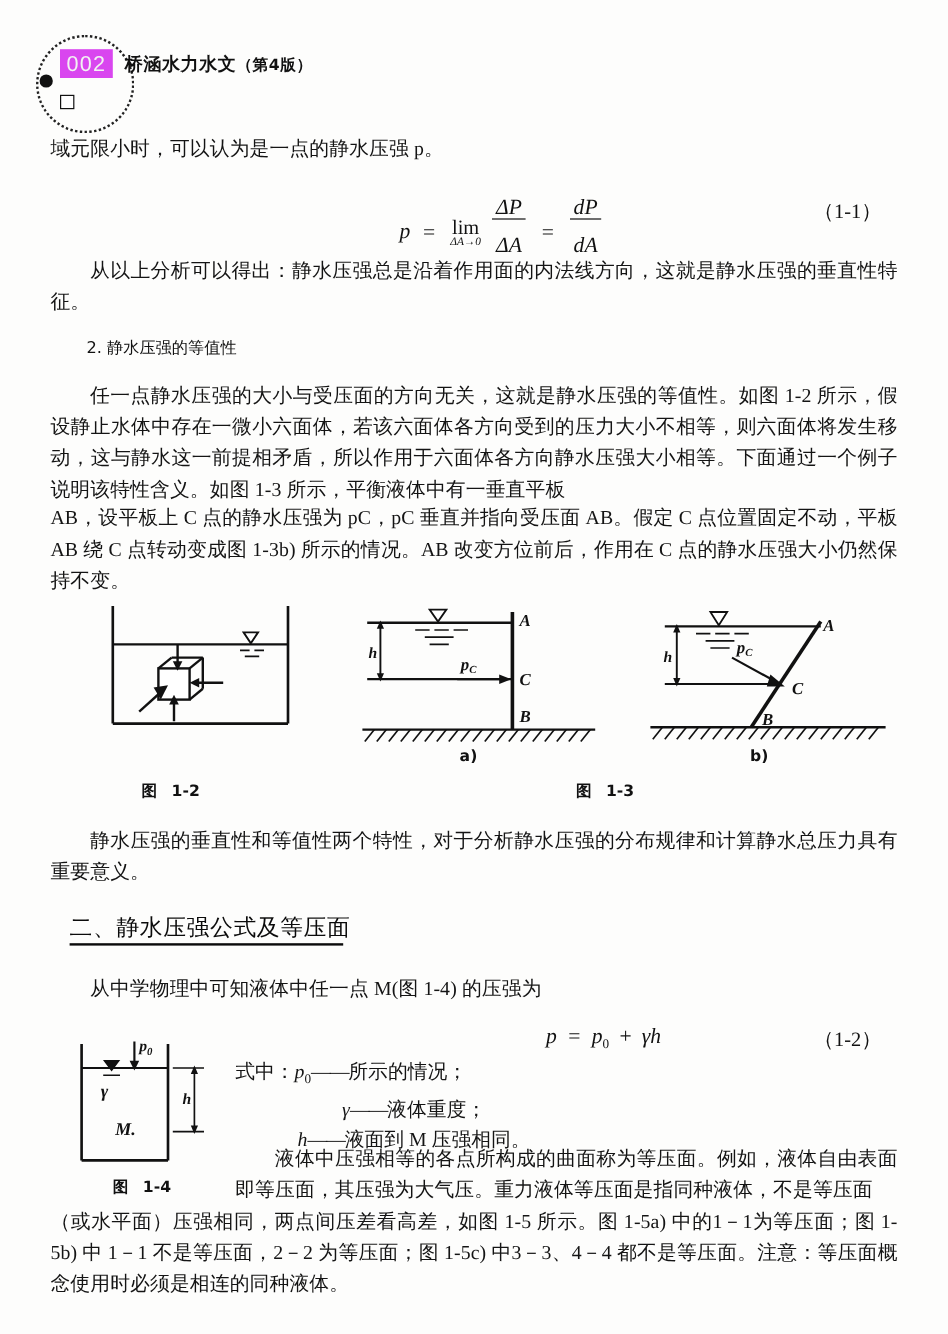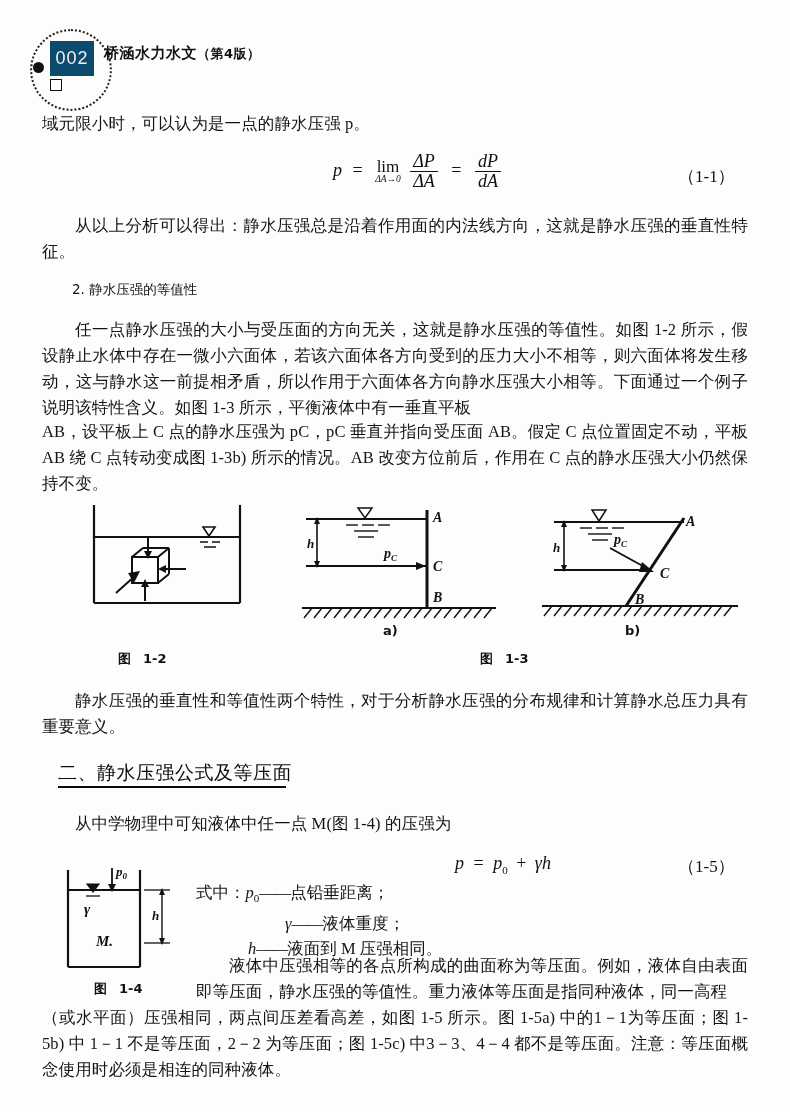--- a/index.html
+++ b/index.html
@@ -35,22 +35,22 @@
   .header-dot {
     position: absolute;
     left: 33px; top: 62px;
     width: 11px; height: 11px;
     border-radius: 50%;
     background: #111;
   }
   .page-num-box {
     position: absolute;
     left: 50px; top: 41px;
-    width: 44px; height: 35px;
-    background: #0c4a6e;
+    width: 44px; height: 24px;
+    background: #d946ef;
     color: #f2f2f2;
     font-family: "Liberation Sans", sans-serif;
     font-size: 18px;
     letter-spacing: 1px;
     display: flex;
     align-items: center;
     justify-content: center;
   }
   .small-square {
     position: absolute;
@@ -115,24 +115,24 @@
     font-family: "Liberation Serif", serif;
     font-size: 17px;
     font-style: normal;
     color: #111;
   }
   .frac {
     display: inline-block;
     vertical-align: middle;
     text-align: left;
     line-height: 1.05;
-    margin: 0 3px;
+    margin: 11px 3px;
   }
   .frac .num { display: block; padding: 0 3px; }
-  .frac .den { display: block; border-top: 1.4px solid #111; padding: 0 3px; }
+  .frac .den { display: block; border-top: 1.4px solid #111; padding: 12px 3px; }
   .limwrap {
     display: inline-block;
     vertical-align: middle;
     text-align: center;
     line-height: 1.0;
     font-style: normal;
     margin: 0 2px;
   }
   .limwrap .limtop { display: block; font-size: 17px; }
   .limwrap .limbot { display: block; font-size: 9.5px; font-style: italic; }
@@ -356,21 +356,21 @@
 
   <div class="para" style="left:42px; top:811px; width:706px; text-indent:33px;">从中学物理中可知液体中任一点 M(图 1-4) 的压强为</div>
 
   <div class="formula" style="left:455px; top:853px;">
     <span class="ital">p</span>
     <span style="font-style:normal;padding:0 5px;">=</span>
     <span class="ital">p<span class="sub">0</span></span>
     <span style="font-style:normal;padding:0 4px;">+</span>
     <span class="ital">γh</span>
   </div>
-  <div class="eqnum" style="left:678px; top:855px;">（1-5）</div>
+  <div class="eqnum" style="left:678px; top:855px;">（1-2）</div>
 
   <div class="fig" style="left:62px; top:862px;">
     <svg width="140" height="120" viewBox="0 0 140 120">
 
       <text x="54" y="14" font-family="Liberation Serif, serif" font-size="13" font-style="italic" font-weight="bold" fill="#111">p<tspan font-size="9" dy="3">0</tspan></text>
       <line x1="50" y1="6" x2="50" y2="28" stroke="#111" stroke-width="1.8"></line>
       <polygon points="46,22 54,22 50,30" fill="#111"></polygon>
 
       <line x1="6" y1="8" x2="6" y2="105" stroke="#111" stroke-width="2.2"></line>
       <line x1="78" y1="8" x2="78" y2="105" stroke="#111" stroke-width="2.2"></line>
@@ -391,27 +391,27 @@
       <polygon points="97,76 103,76 100,83" fill="#111"></polygon>
       <text x="90" y="58" font-family="Liberation Serif, serif" font-size="13" font-style="italic" font-weight="bold" fill="#111">h</text>
     </svg>
   </div>
   <div class="fig-caption" style="left:94px; top:980px;">
     <span>图</span><span class="gap"></span><span>1-4</span>
   </div>
 
   <div class="deflist" style="left:196px; top:880px;">
     <div>
-      <span>式中：</span><span class="ital">p<span class="sub">0</span></span><span class="dash">——</span><span>点铅垂距离；</span>
+      <span>式中：</span><span class="ital">p<span class="sub">0</span></span><span class="dash">——</span><span>所示的情况；</span>
     </div>
     <div style="padding-left:52px;text-align:center;">
       <span class="ital">γ</span><span class="dash">——</span><span>液体重度；</span>
     </div>
     <div style="padding-left:52px;">
       <span class="ital">h</span><span class="dash">——</span><span>液面到 M 压强相同。</span>
     </div>
   </div>
 
-  <div class="para" style="left:196px; top:953px; width:552px; text-indent:33px;">液体中压强相等的各点所构成的曲面称为等压面。例如，液体自由表面即等压面，静水压强的等值性。重力液体等压面是指同种液体，同一高程</div>
+  <div class="para" style="left:196px; top:953px; width:552px; text-indent:33px;">液体中压强相等的各点所构成的曲面称为等压面。例如，液体自由表面即等压面，其压强为大气压。重力液体等压面是指同种液体，不是等压面</div>
 
   <div class="para" style="left:42px; top:1005px; width:706px;">（或水平面）压强相同，两点间压差看高差，如图 1-5 所示。图 1-5a) 中的1－1为等压面；图 1-5b) 中 1－1 不是等压面，2－2 为等压面；图 1-5c) 中3－3、4－4 都不是等压面。注意：等压面概念使用时必须是相连的同种液体。</div>
 
 </div>
 
 </body></html>

